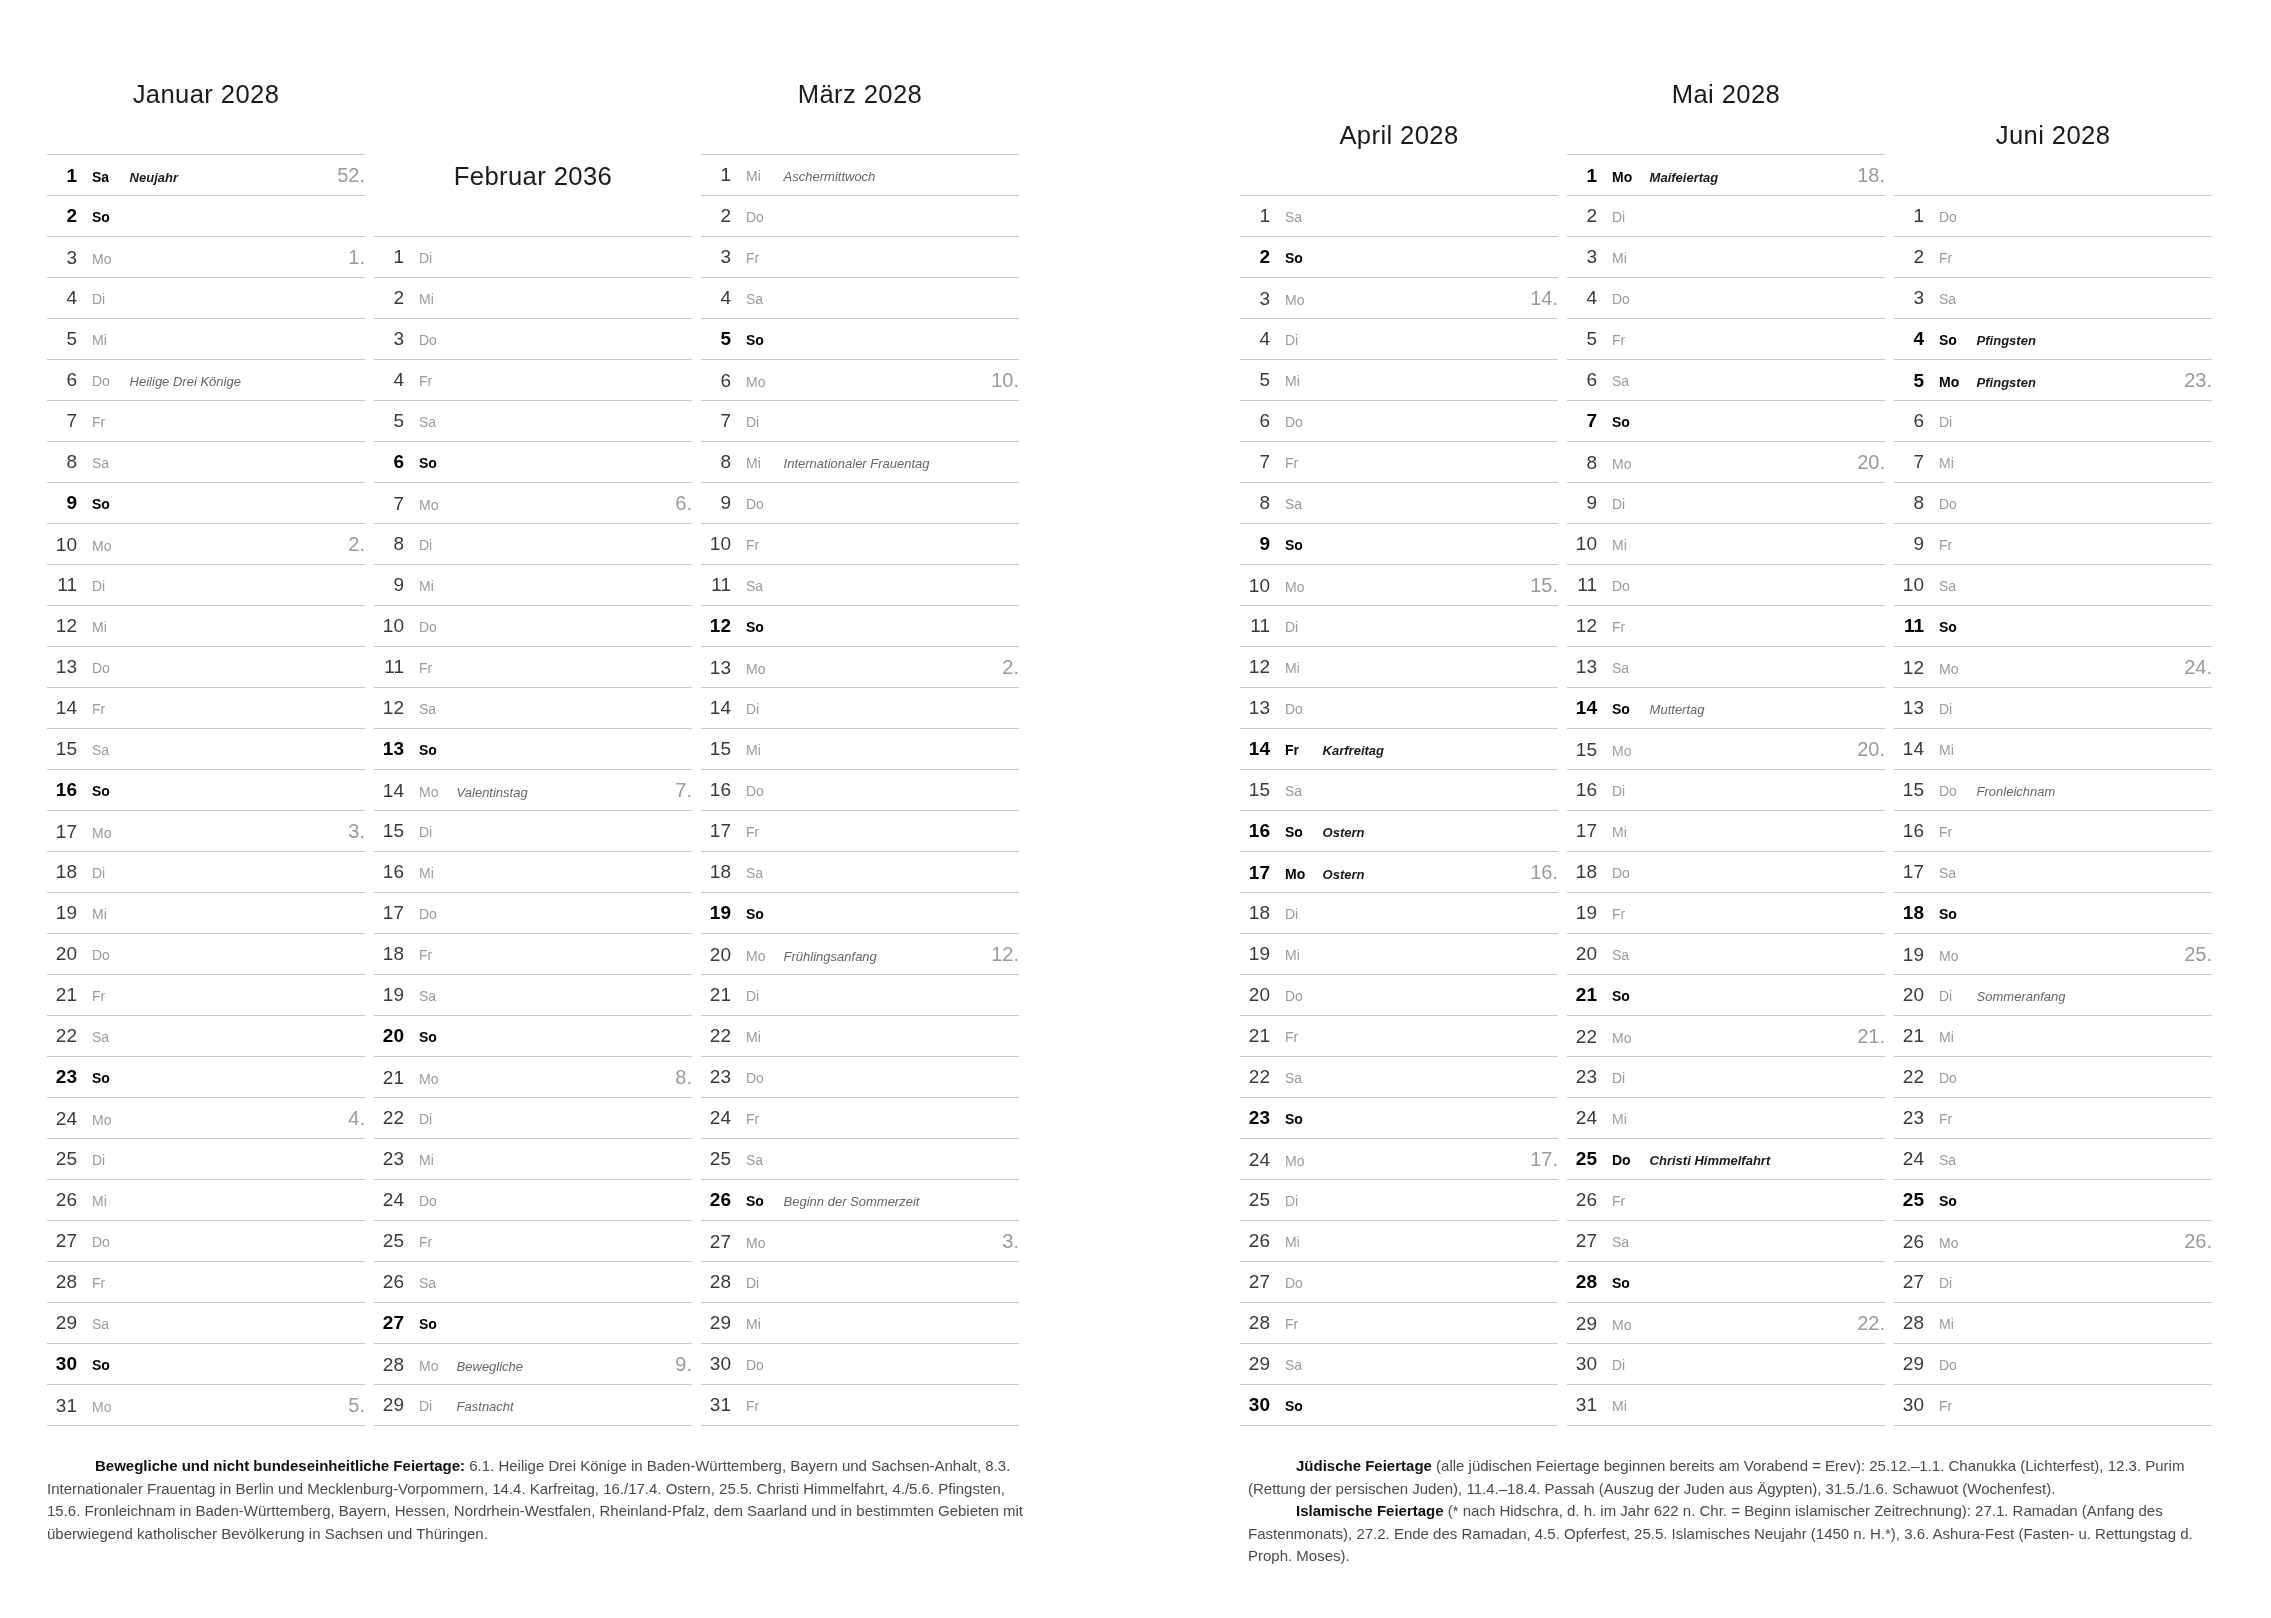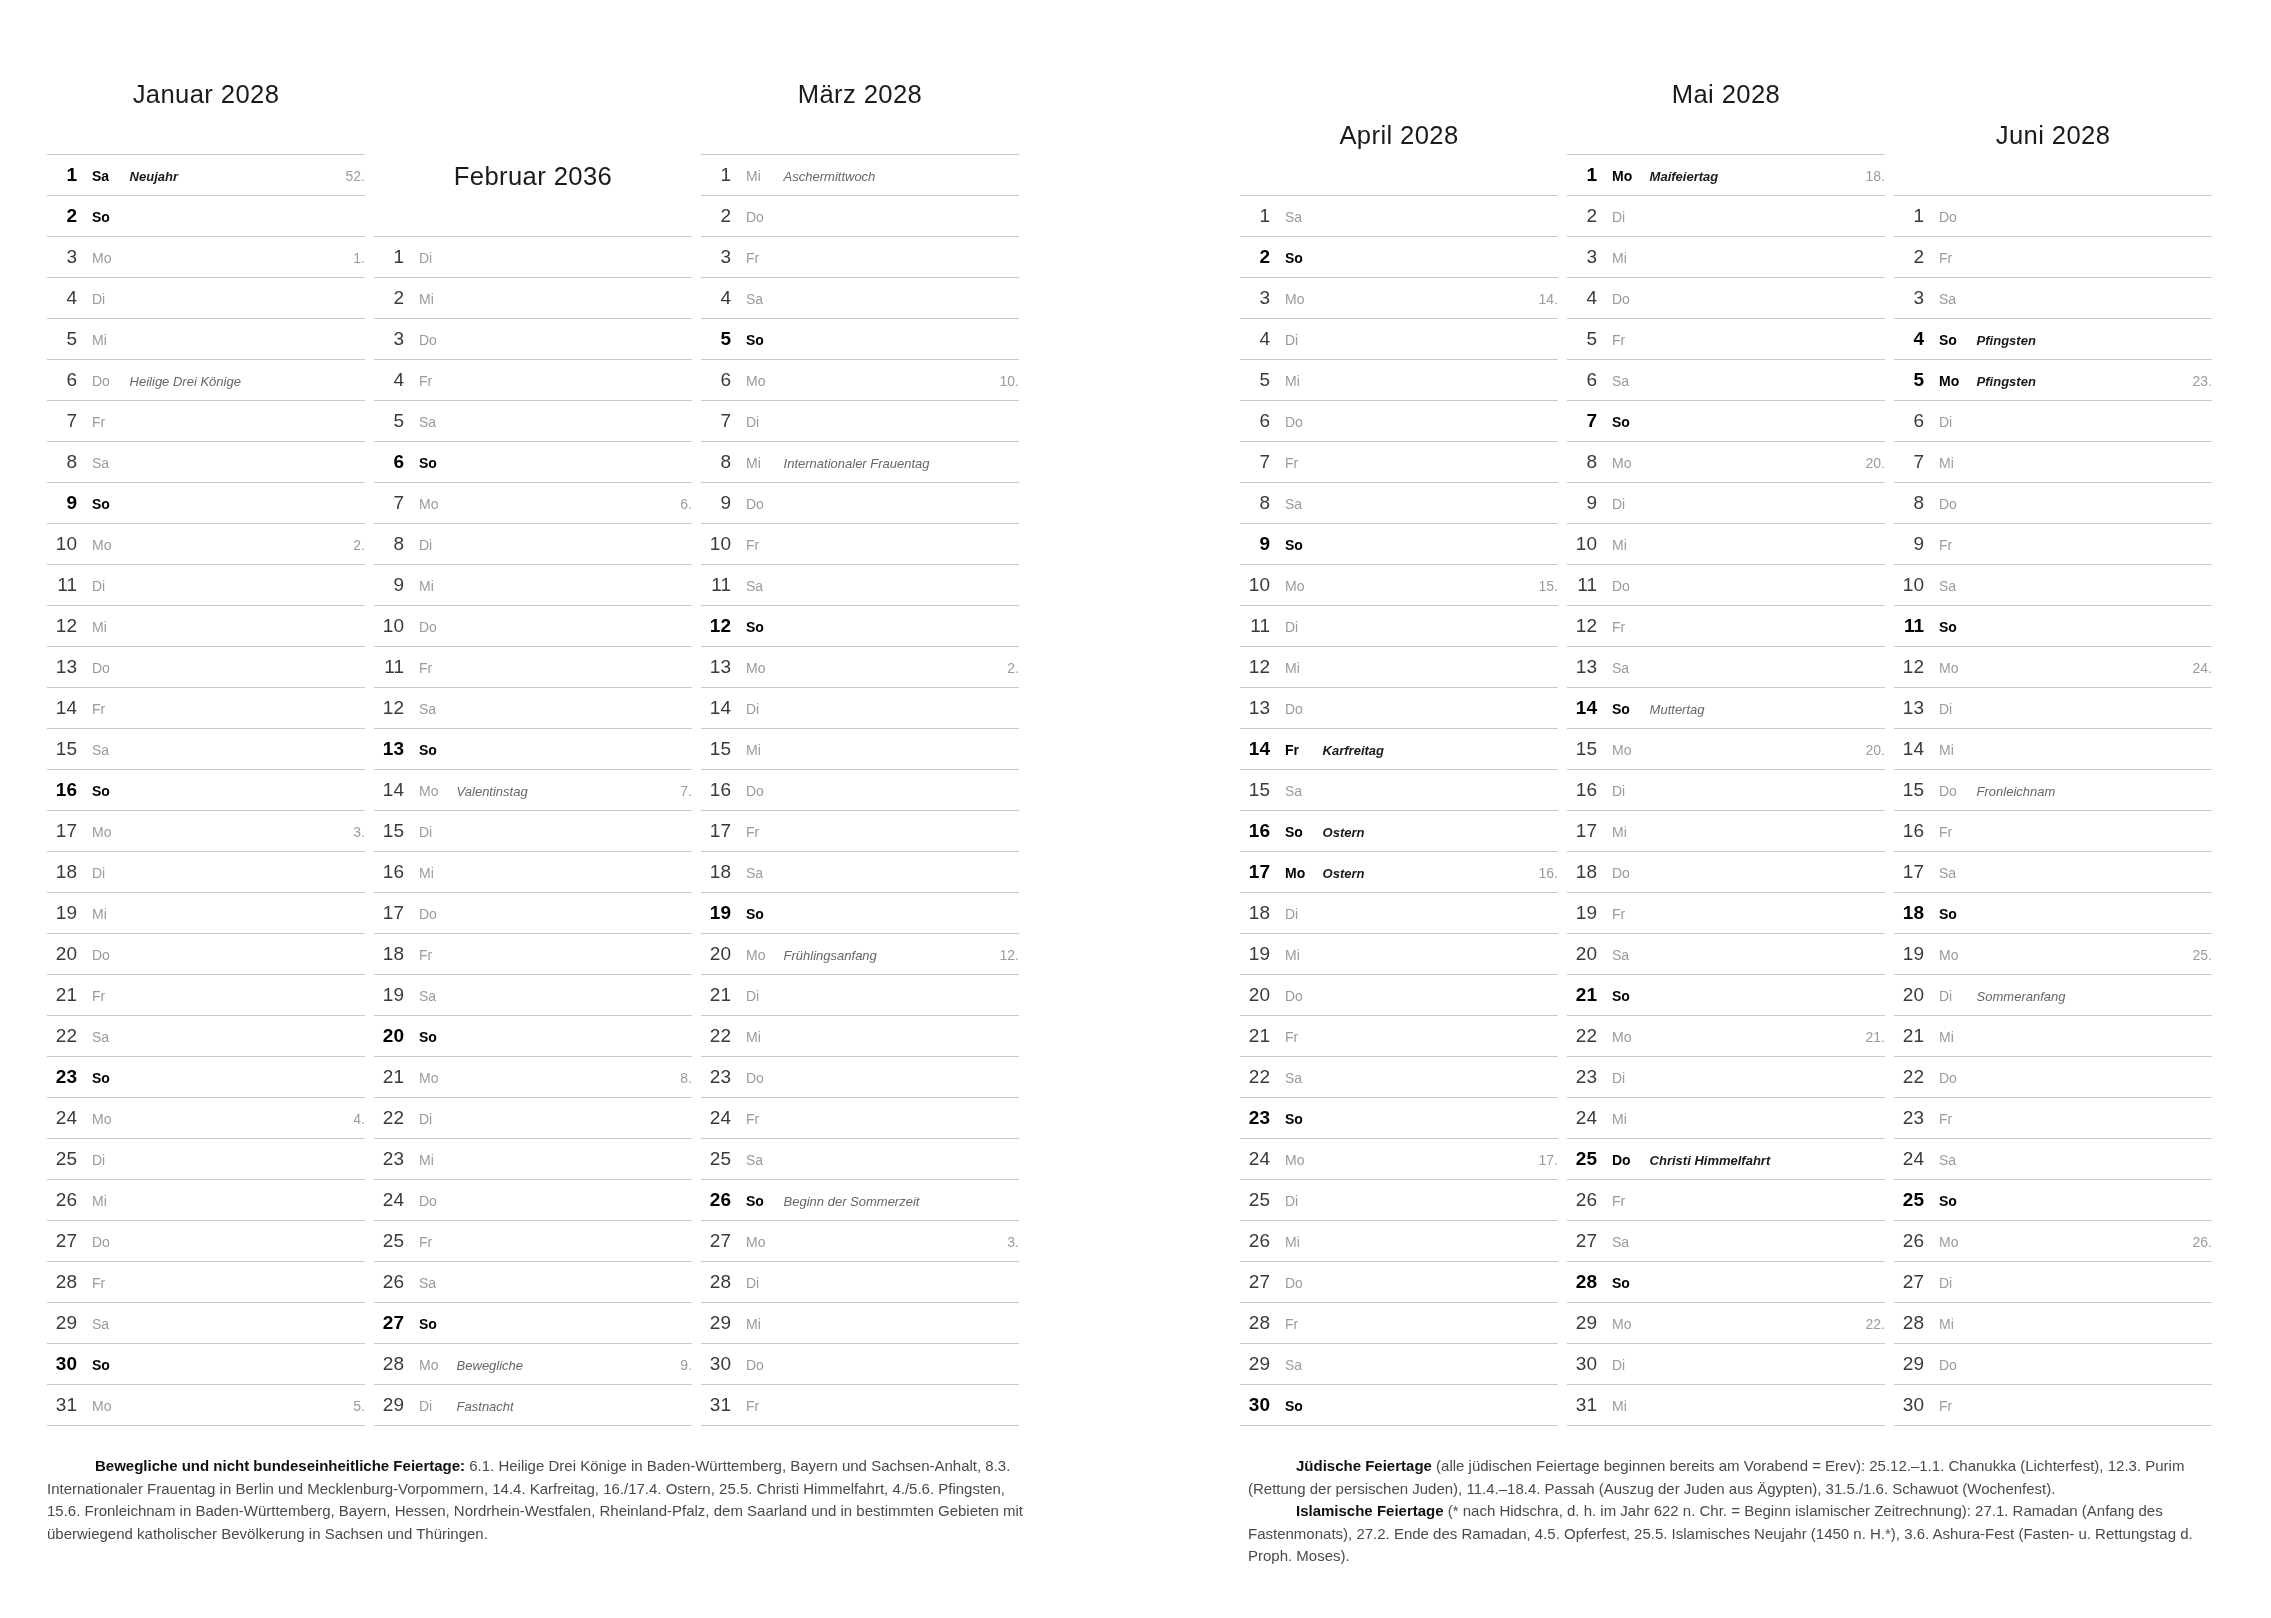--- a/index.html
+++ b/index.html
@@ -61,21 +61,21 @@
   .event {
     margin-left: 7.6px;
     font-size: 13px;
     line-height: 1;
     font-style: italic;
     color: #666666;
     white-space: nowrap;
   }
   .week {
     margin-left: auto;
-    font-size: 14px;
+    font-size: 20px;
     line-height: 1;
     color: #9b9b9b;
     flex: none;
   }
   .day-row.hl .num, .day-row.hl .wd { font-weight: 700; color: #000000; }
   .event.hlx { font-weight: 700; color: #1a1a1a; }
 
   .footer-note {
     position: absolute;
     top: 1455px;

